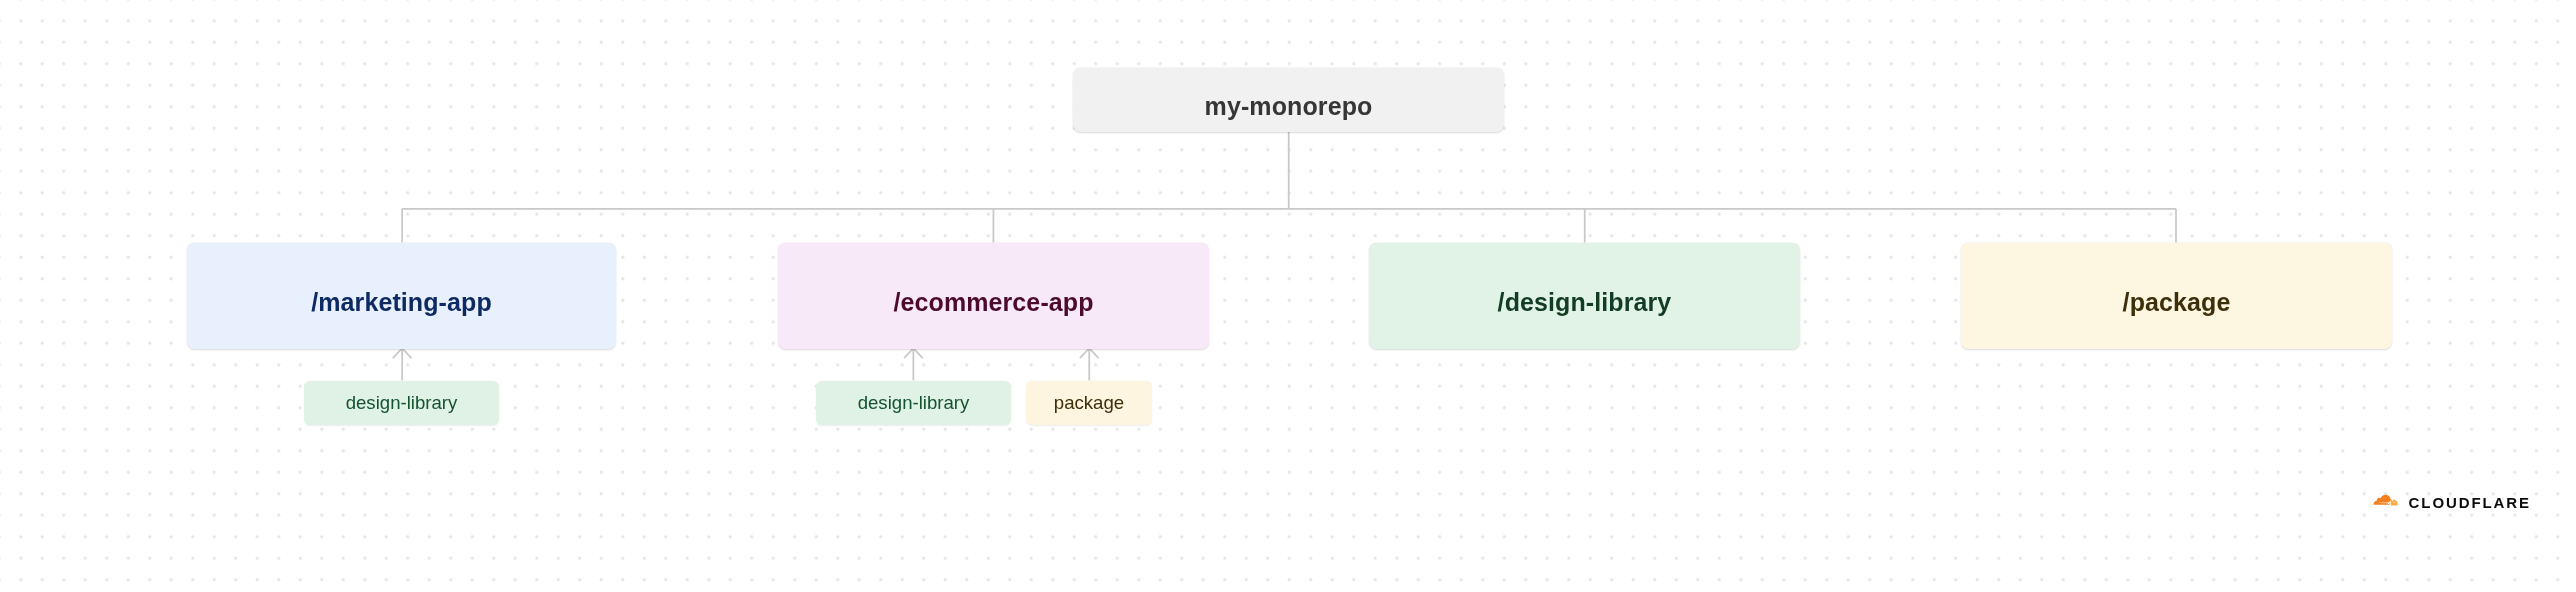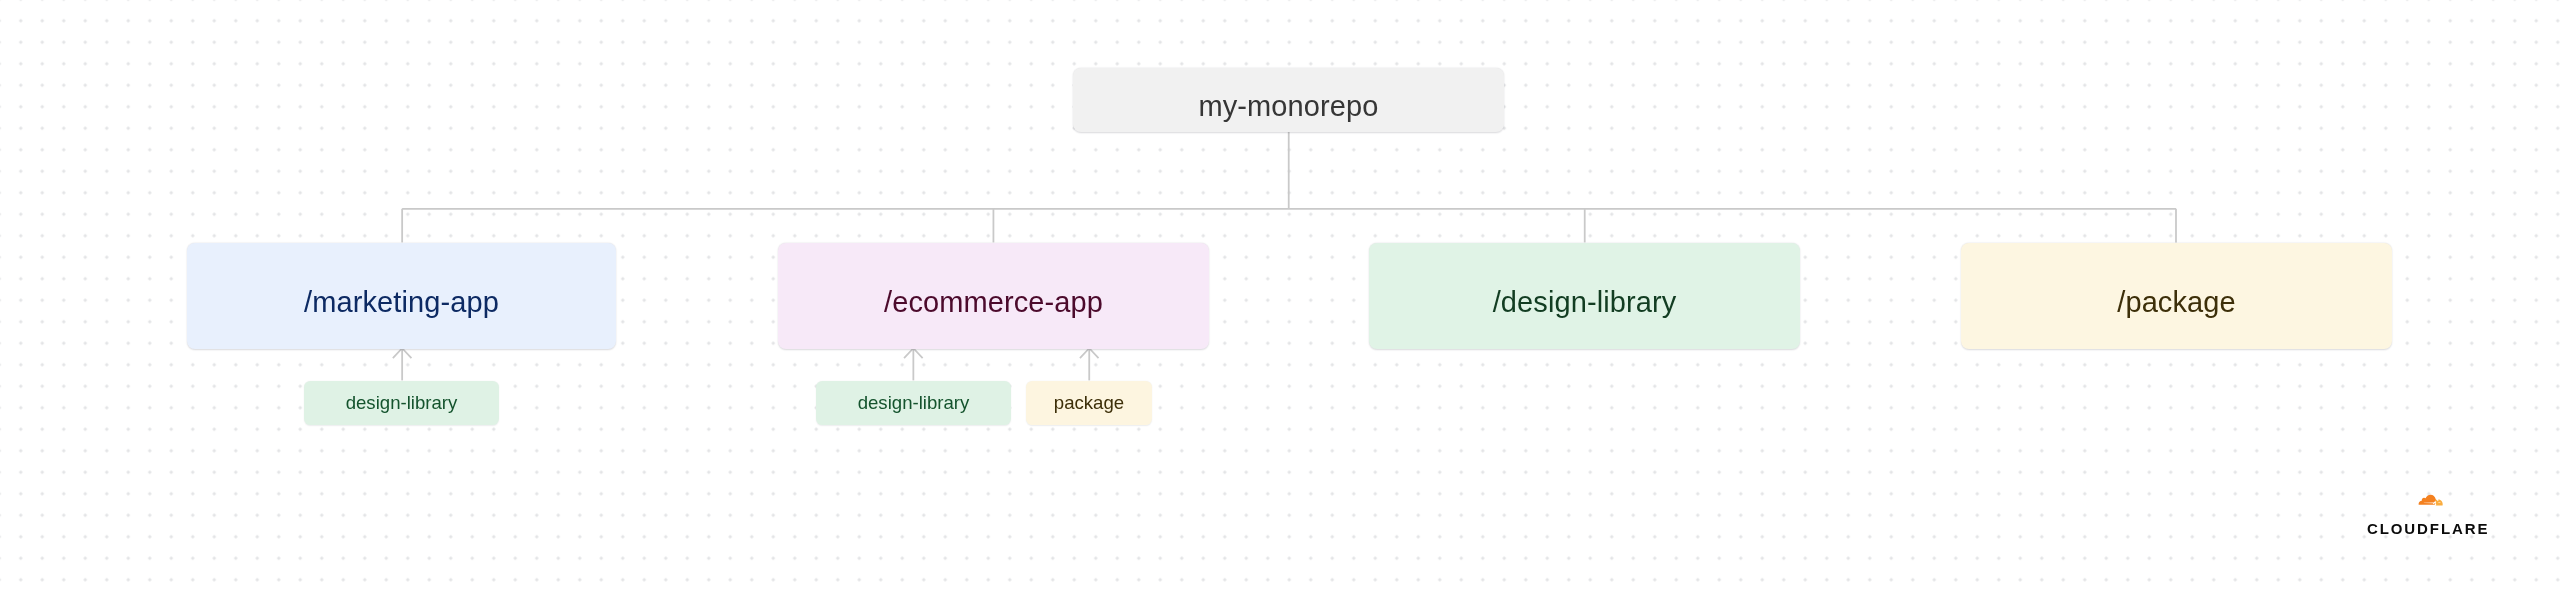--- a/index.html
+++ b/index.html
@@ -35,22 +35,22 @@
   .node {
     position: absolute;
     box-sizing: border-box;
     border-radius: 7.9px;
     display: flex;
     align-items: center;
     justify-content: center;
     box-shadow: 0 0.7px 2.1px rgba(16,24,40,0.10), 0 0.7px 1.4px rgba(16,24,40,0.06);
   }
   .node-label {
-    font-size: 29px;
-    font-weight: normal;
+    font-size: 25px;
+    font-weight: bold;
     letter-spacing: 0.1px;
     white-space: nowrap;
     margin-top: 12px;
   }
 
   .node.root      { background: #f1f1f1; }
   .node.root .node-label      { color: #363636; }
 
   .node.blue      { background: #e8f0fd; }
   .node.blue .node-label      { color: #0d2a63; }
@@ -81,23 +81,21 @@
   }
   .pill.green  { background: #dff2e5; }
   .pill.green .pill-label  { color: #14532d; }
   .pill.cream  { background: #fdf5e0; }
   .pill.cream .pill-label  { color: #3d2f09; }
 
   
   #logo {
     position: absolute;
     display: flex;
-    align-items: center;
     gap: 8.6px;
-    flex-direction: column;
   }
   #logo-word {
     font-size: 15px;
     font-weight: bold;
     letter-spacing: 1.9px;
     color: #0b0b0b;
   }
 </style>
 </head>
 <body>

